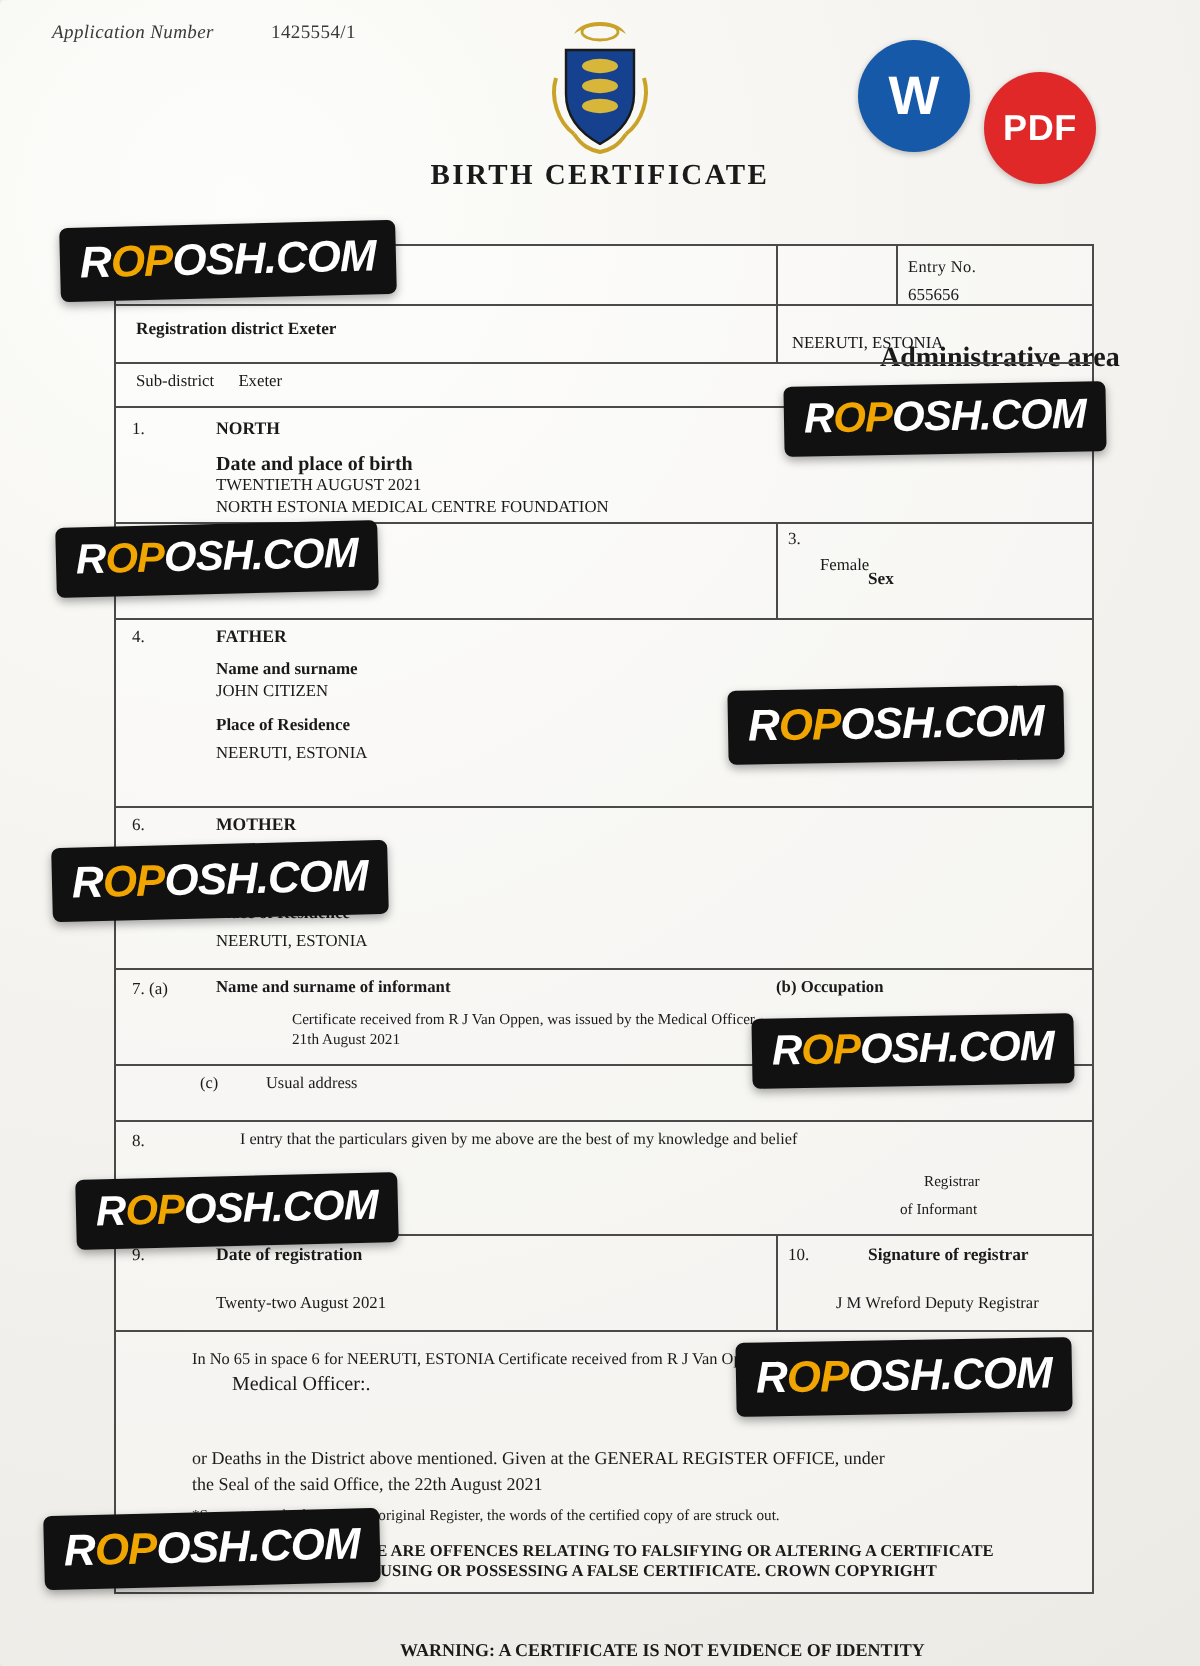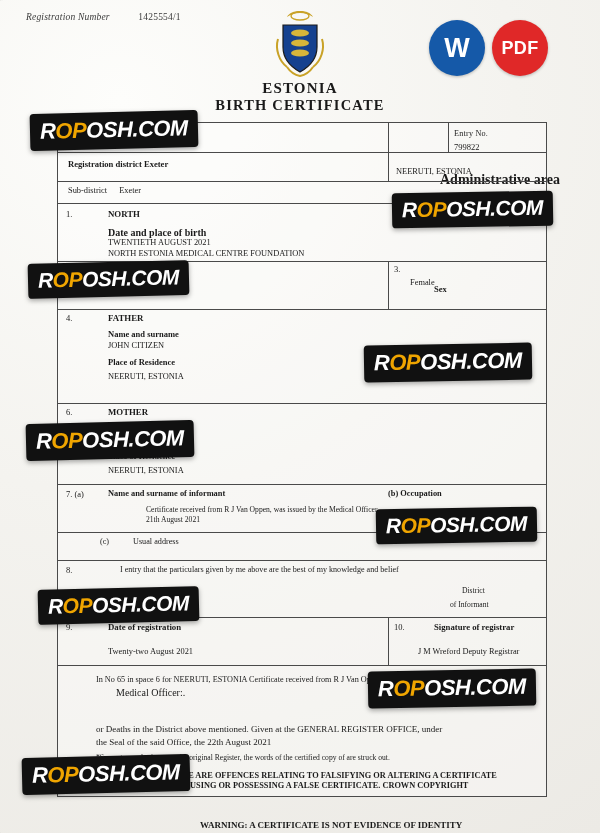--- a/index.html
+++ b/index.html
@@ -41,21 +41,21 @@
   .title .l2{font-size:14.5px;}
 
   
   .badge{
     position:absolute;width:56px;height:56px;border-radius:50%;
     display:flex;align-items:center;justify-content:center;
     color:#fff;font-family:"Liberation Sans", sans-serif;font-weight:700;
     box-shadow:0 1px 3px rgba(0,0,0,.25);
   }
   .badge-w{left:429px;top:20px;background:#1559a8;font-size:27px;}
-  .badge-p{left:492px;top:20px;background:#e02828;font-size:18px;letter-spacing:.3px;}
+  .badge-p{left:492px;top:36px;background:#e02828;font-size:18px;letter-spacing:.3px;}
 
   
   .frame{
     position:absolute;left:57px;top:122px;width:488px;height:673px;
     border:1px solid #4a4a4a;
     background:rgba(255,255,255,0.35);
     font-size:8.5px;
   }
   .frame .row{position:absolute;left:0;right:0;border-top:1px solid #4a4a4a;}
   .vline{position:absolute;border-left:1px solid #4a4a4a;}
@@ -82,58 +82,57 @@
   .wm.r1{transform:rotate(-1.4deg);}
   .wm.r2{transform:rotate(-1deg);}
 </style>
 </head>
 <body>
 
 <div class="page">
   <div class="paper-tex"></div>
 
   <div class="appno">
-    <span>Registration Number</span>
+    <span>Application Number</span>
     <b>1425554/1</b>
   </div>
 
   <div class="crest">
     <svg width="54" height="70" viewBox="0 0 54 70">
       <path d="M27 4 C21 4 17 6 14 8 C16 4 21 2 27 2 C33 2 38 4 40 8 C37 6 33 4 27 4 Z" fill="#c9a227"></path>
       <ellipse cx="27" cy="7" rx="9" ry="4" fill="none" stroke="#c9a227" stroke-width="1.4"></ellipse>
       <path d="M10 16 L44 16 L44 38 C44 50 36 58 27 63 C18 58 10 50 10 38 Z" fill="#15418f" stroke="#1a1a1a" stroke-width="1.2"></path>
       <g fill="#d8b63a">
         <ellipse cx="27" cy="24" rx="9" ry="3.6"></ellipse>
         <ellipse cx="27" cy="34" rx="9" ry="3.6"></ellipse>
         <ellipse cx="27" cy="44" rx="9" ry="3.6"></ellipse>
       </g>
       <path d="M5 30 C2 40 6 52 14 58" fill="none" stroke="#c9a227" stroke-width="2"></path>
       <path d="M49 30 C52 40 48 52 40 58" fill="none" stroke="#c9a227" stroke-width="2"></path>
       <path d="M14 58 C18 64 22 66 27 67 C32 66 36 64 40 58" fill="none" stroke="#c9a227" stroke-width="2"></path>
     </svg>
   </div>
 
   <div class="title">
-    <div>ESTONIA</div>
     <div class="l2">BIRTH CERTIFICATE</div>
   </div>
 
   <div class="badge badge-w">
     <span>W</span>
   </div>
   <div class="badge badge-p">
     <span>PDF</span>
   </div>
 
   <div class="frame">
 
     <div class="vline" style="left:330px;top:0;height:58px;"></div>
     <div class="vline" style="left:390px;top:0;height:29px;"></div>
     <div class="t cell-label" style="left:396px;top:6px;">Entry No.</div>
-    <div class="t" style="left:396px;top:19px;font-size:8.5px;">799822</div>
+    <div class="t" style="left:396px;top:19px;font-size:8.5px;">655656</div>
 
     <div class="row" style="top:29px;"></div>
     <div class="t bold" style="left:10px;top:36px;font-size:8.6px;">
       <span>Registration district</span>
       <span>Exeter</span>
     </div>
     <div class="t bold" style="left:338px;top:49px;font-size:14px;margin-left:44px;">Administrative area</div>
     <div class="t" style="left:338px;top:44px;font-size:8.4px;">NEERUTI, ESTONIA</div>
 
     <div class="row" style="top:58px;"></div>
@@ -180,21 +179,21 @@
     <div class="t bold" style="left:330px;top:366px;font-size:8.4px;">(b) Occupation</div>
     <div class="t small" style="left:88px;top:382px;">Certificate received from R J Van Oppen, was issued by the Medical Officer.</div>
     <div class="t small" style="left:88px;top:392px;">21th August 2021</div>
     <div class="row" style="top:409px;"></div>
     <div class="t" style="left:42px;top:414px;font-size:8.2px;">(c)</div>
     <div class="t" style="left:75px;top:414px;font-size:8.2px;">Usual address</div>
 
     <div class="row" style="top:437px;"></div>
     <div class="t num" style="left:8px;top:442px;">8.</div>
     <div class="t" style="left:62px;top:442px;font-size:8.1px;">I entry that the particulars given by me above are the best of my knowledge and belief</div>
-    <div class="t small" style="left:404px;top:463px;">District</div>
+    <div class="t small" style="left:404px;top:463px;">Registrar</div>
     <div class="t small" style="left:392px;top:477px;">of Informant</div>
 
     <div class="row" style="top:494px;"></div>
     <div class="t num" style="left:8px;top:499px;">9.</div>
     <div class="t bold" style="left:50px;top:499px;font-size:8.8px;">Date of registration</div>
     <div class="t" style="left:50px;top:524px;font-size:8.4px;">Twenty-two August 2021</div>
     <div class="vline" style="left:330px;top:494px;height:48px;"></div>
     <div class="t num" style="left:336px;top:499px;">10.</div>
     <div class="t bold" style="left:376px;top:499px;font-size:8.7px;">Signature of registrar</div>
     <div class="t" style="left:360px;top:524px;font-size:8.3px;">J M Wreford Deputy Registrar</div>

